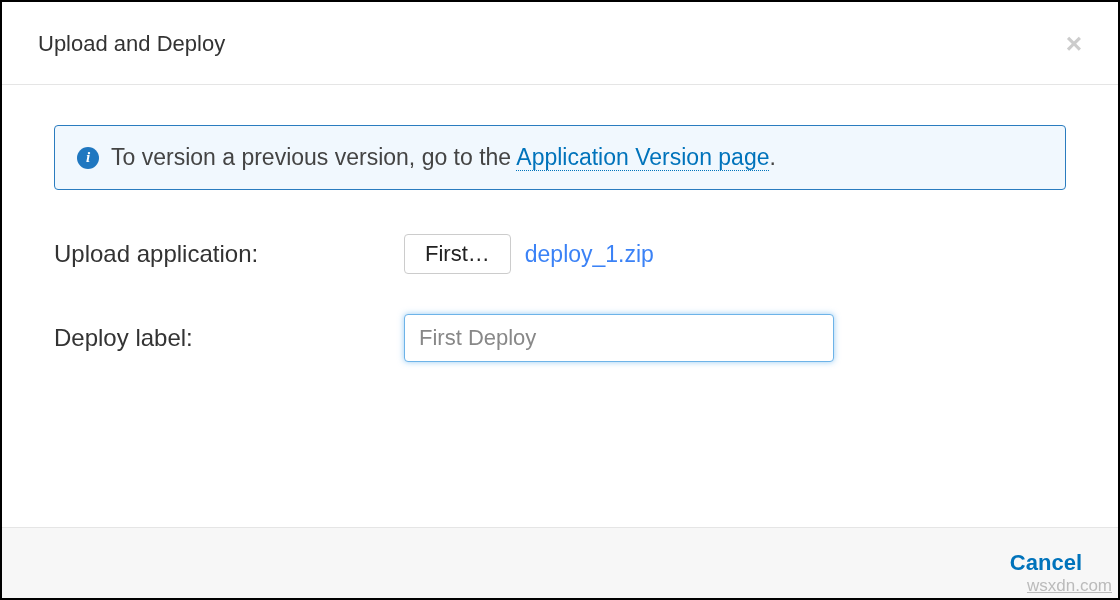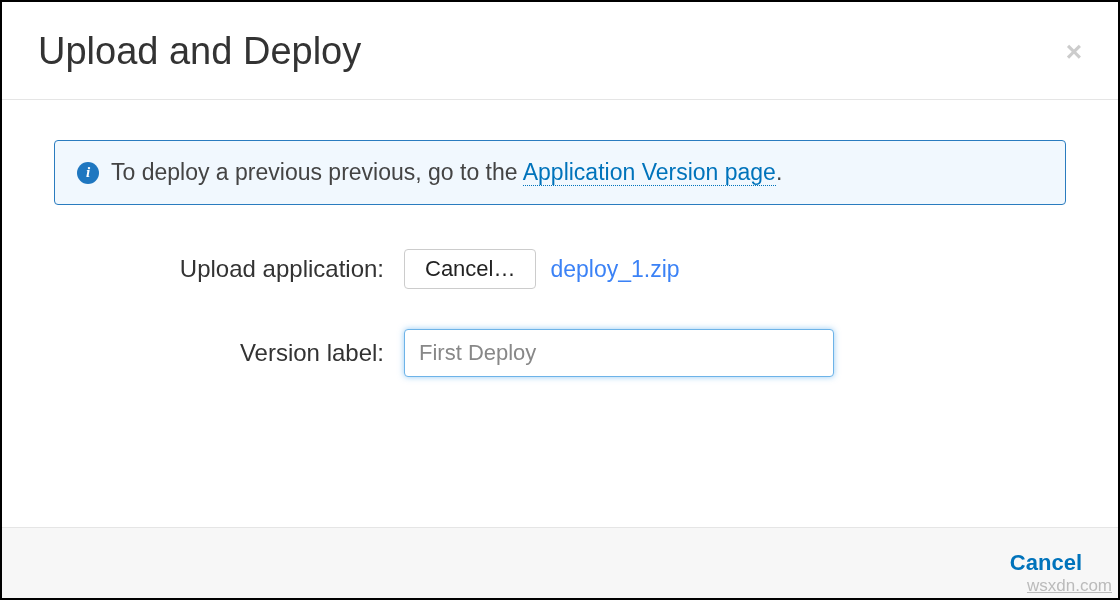--- a/index.html
+++ b/index.html
@@ -23,21 +23,21 @@
       flex-direction: column;
     }
     .modal-header {
       padding: 28px 36px 26px 36px;
       border-bottom: 1px solid #e5e5e5;
       display: flex;
       align-items: center;
       justify-content: space-between;
     }
     .modal-title {
-      font-size: 38px;
+      font-size: 22px;
       font-weight: 400;
       color: #333;
     }
     .close-icon {
       font-size: 28px;
       color: #ccc;
       font-weight: bold;
       cursor: pointer;
       line-height: 1;
     }
@@ -79,21 +79,20 @@
     .form-area {
       margin-top: 44px;
     }
     .form-row {
       display: flex;
       align-items: center;
       margin-bottom: 40px;
     }
     .form-label {
       width: 350px;
-      text-align: right;
       font-size: 24px;
       color: #333;
       padding-right: 20px;
     }
     .form-control {
       display: flex;
       align-items: center;
       gap: 14px;
     }
     .browse-btn {
@@ -168,36 +167,36 @@
   <div class="modal-header">
     <h2 class="modal-title">Upload and Deploy</h2>
     <span class="close-icon">×</span>
   </div>
 
   <div class="modal-body">
 
     <div class="alert-info">
       <span class="info-icon">i</span>
       <span>
-        <span>To deploy a previous previous, go to the </span><a href="#" class="alert-link">Application Version page</a><span>.</span>
+        <span>To version a previous version, go to the </span><a href="#" class="alert-link">Application Version page</a><span>.</span>
       </span>
     </div>
 
     <div class="form-area">
 
       <div class="form-row">
         <div class="form-label">Upload application:</div>
         <div class="form-control">
-          <button class="browse-btn">Cancel…</button>
+          <button class="browse-btn">First…</button>
           <span class="file-name">deploy_1.zip</span>
         </div>
       </div>
 
       <div class="form-row">
-        <div class="form-label">Version label:</div>
+        <div class="form-label">Deploy label:</div>
         <div class="form-control">
           <input type="text" class="text-input" value="First Deploy" style="">
         </div>
       </div>
 
     </div>
 
   </div>
 
   <div class="modal-footer">

